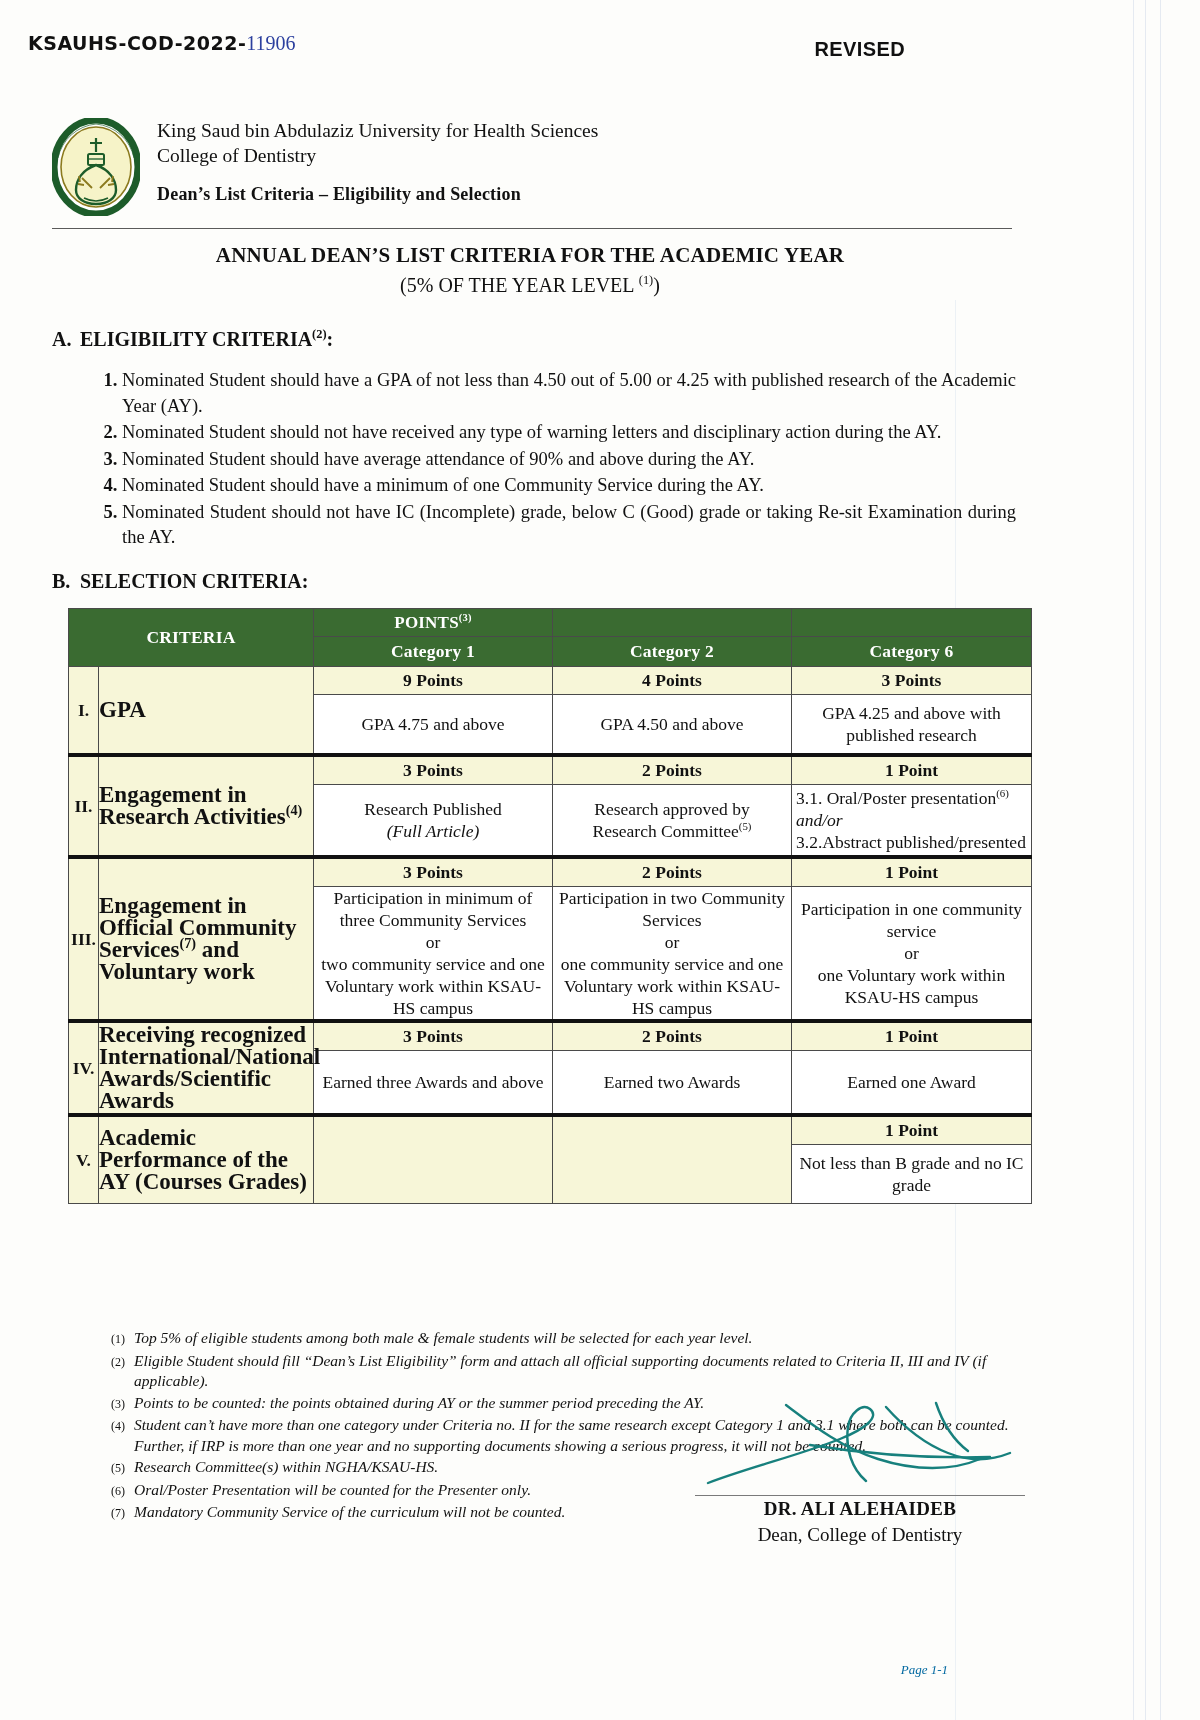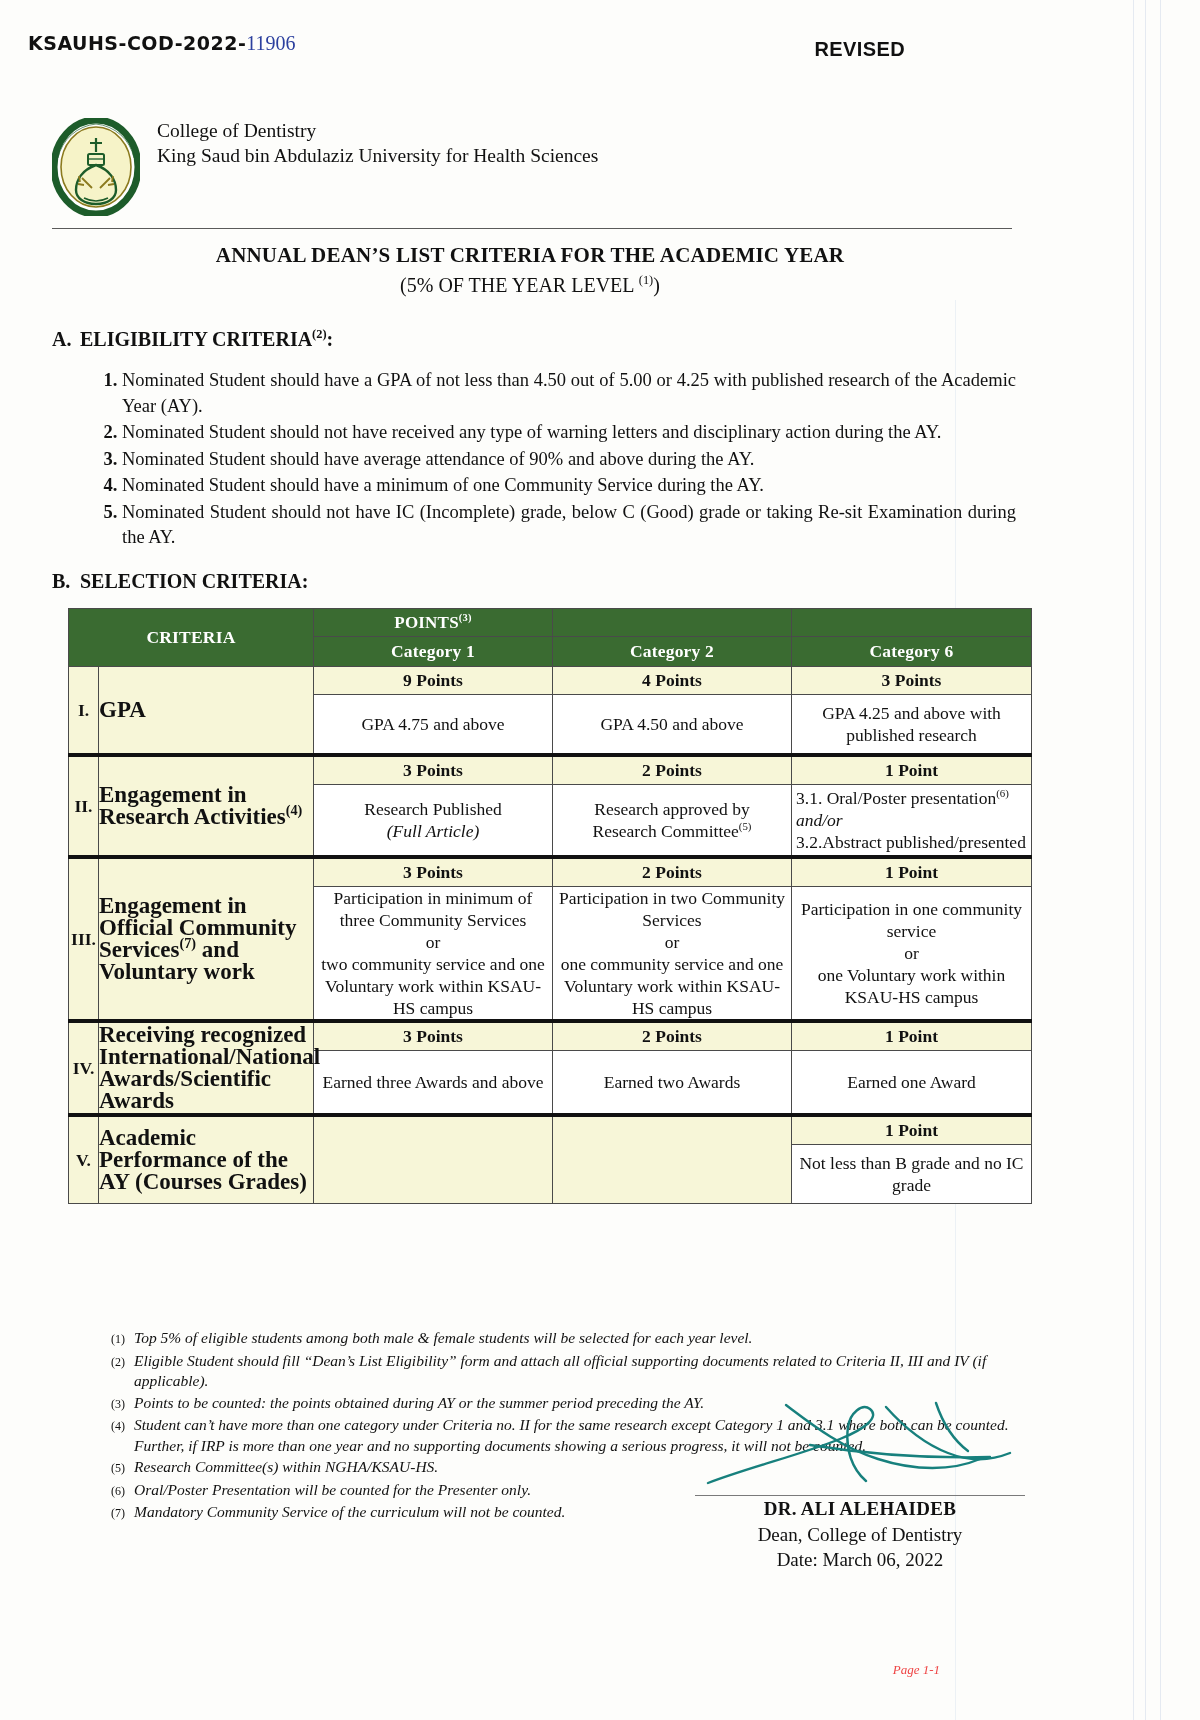--- a/index.html
+++ b/index.html
@@ -105,21 +105,21 @@
   .note .mk{width:30px;flex:0 0 30px;text-align:right;padding-right:9px;font-style:normal;font-size:12px;padding-top:1px;}
   .note .tx{flex:1;}
 
   
   .sigblock{position:absolute;left:660px;top:1495px;width:400px;text-align:center;}
   .sigsvg{position:absolute;left:30px;top:-98px;width:340px;height:120px;pointer-events:none;}
   .sigline{width:330px;height:1px;background:#7a7a7a;margin:0 auto 2px;}
   .signame{font-weight:bold;font-size:19px;letter-spacing:.3px;position:relative;}
   .sigrole{font-size:19px;margin-top:4px;}
   .sigdate{font-size:19px;margin-top:3px;}
-  .pagenum{position:absolute;right:120px;bottom:42px;font-style:italic;font-size:13px;color:#ef4444;}
+  .pagenum{position:absolute;right:112px;bottom:42px;font-style:italic;font-size:13px;color:#0369a1;}
 </style>
 </head>
 <body>
 
 <div class="page">
 
   <div class="scanline scan1"></div>
   <div class="scanline scan2"></div>
   <div class="scanline scan3"></div>
   <div class="scanline scan4"></div>
@@ -135,22 +135,23 @@
       <rect x="36" y="36" width="16" height="11" rx="1.5" fill="none" stroke="#1d5c2a" stroke-width="2"></rect>
       <path d="M36 41 L52 41" stroke="#1d5c2a" stroke-width="1.3"></path>
       <path d="M44 47 C30 52 24 62 24 72 C24 80 32 86 44 86 C56 86 64 80 64 72 C64 62 58 52 44 47 Z" fill="none" stroke="#1d5c2a" stroke-width="2.4"></path>
       <path d="M30 60 L40 70 M28 64 L27 58 M26 66 L32 67" stroke="#8b7a1e" stroke-width="1.8" fill="none"></path>
       <path d="M58 60 L48 70 M60 64 L61 58 M62 66 L56 67" stroke="#8b7a1e" stroke-width="1.8" fill="none"></path>
       <path d="M32 80 Q44 86 56 80" stroke="#1d5c2a" stroke-width="1.6" fill="none"></path>
       <path d="M44 6 A43 43 0 0 1 82 40" stroke="#1d5c2a" stroke-width="0.9" fill="none" opacity=".75"></path>
       <path d="M44 6 A43 43 0 0 0 6 40" stroke="#1d5c2a" stroke-width="0.9" fill="none" opacity=".75"></path>
     </svg>
     <div class="lh-text">
+      <div class="lh-line">King Saud bin Abdulaziz University for Health Sciences</div>
       <div class="lh-line">College of Dentistry</div>
-      <div class="lh-line">King Saud bin Abdulaziz University for Health Sciences</div>
+      <div class="lh-sub">Dean’s List Criteria – Eligibility and Selection</div>
     </div>
   </div>
   <div class="rule"></div>
 
   <div class="doctitle">
     <div>ANNUAL DEAN’S LIST CRITERIA FOR THE ACADEMIC YEAR</div>
     <div class="l2"><span>(5% OF THE YEAR LEVEL </span><sup>(1)</sup><span>)</span></div>
   </div>
 
   <div class="sec-a"><span class="letter">A.</span><span>ELIGIBILITY CRITERIA</span><sup>(2)</sup><span>:</span></div>
@@ -292,17 +293,16 @@
         <path d="M18 86 C60 70 110 58 150 42 C175 32 190 20 180 12 C172 6 160 16 158 30 C155 52 162 72 176 84"></path>
         <path d="M96 8 C120 26 150 50 188 62 C225 74 262 74 290 62"></path>
         <path d="M196 10 C212 28 232 46 258 56 C278 64 300 64 320 56"></path>
         <path d="M246 6 C252 24 262 42 278 54"></path>
         <path d="M120 48 C170 56 230 62 300 60"></path>
       </g>
     </svg>
     <div class="sigline"></div>
     <div class="signame">DR. ALI ALEHAIDEB</div>
     <div class="sigrole">Dean, College of Dentistry</div>
-    <div class="sigdate">Date:  March 06, 2022</div>
   </div>
 
   <div class="pagenum">Page 1-1</div>
 </div>
 
 </body></html>

